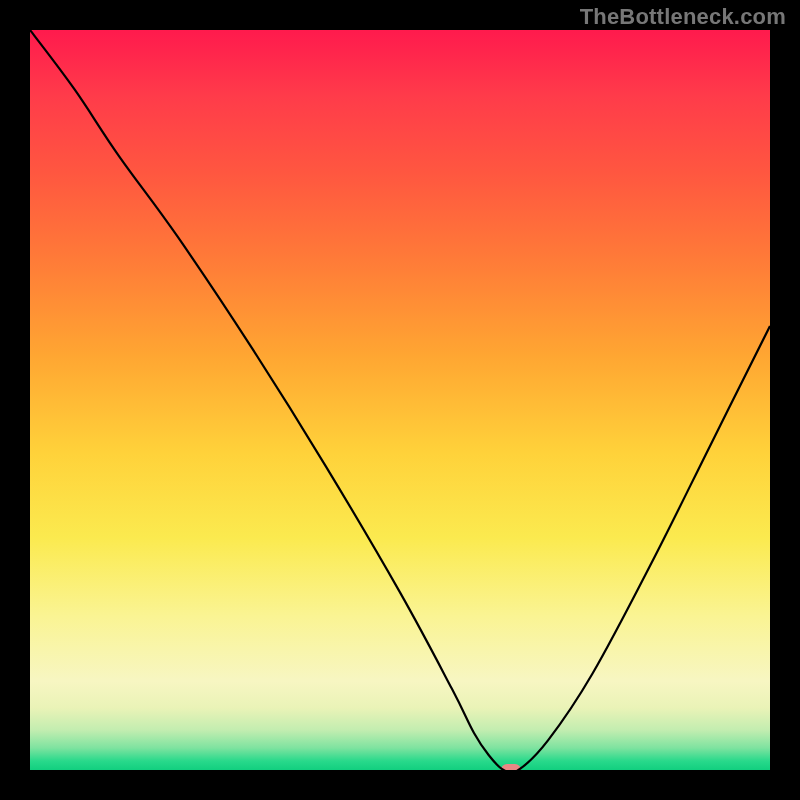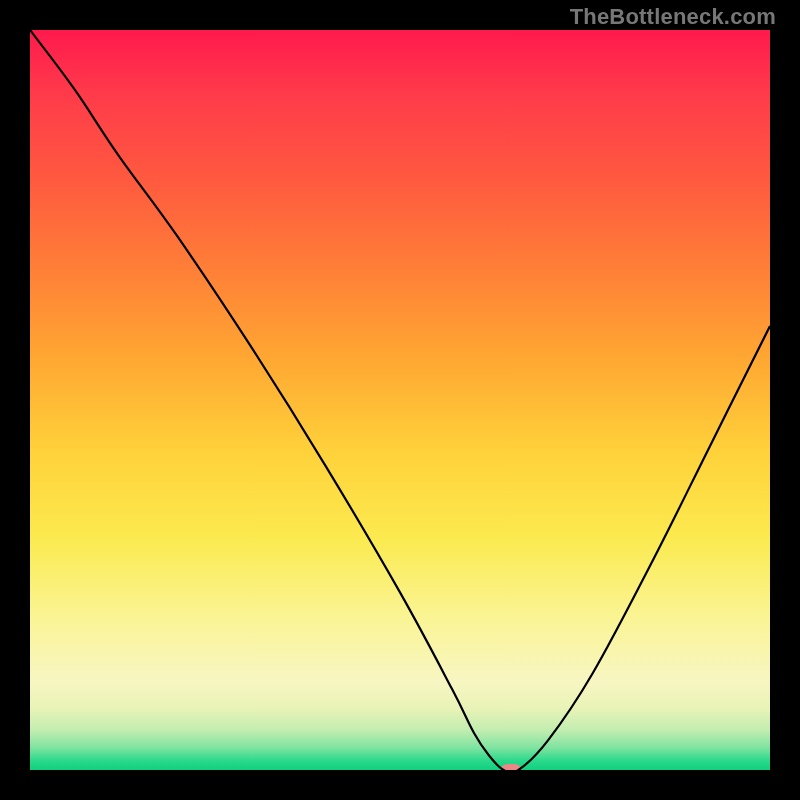--- a/index.html
+++ b/index.html
@@ -12,21 +12,21 @@
   }
   .frame {
     position: relative;
     width: 800px;
     height: 800px;
     background: #000;
   }
   .watermark {
     position: absolute;
     top: 4px;
-    right: 24px;
+    right: 14px;
     color: #777;
     font-size: 22px;
     font-weight: 600;
     letter-spacing: 0.2px;
     z-index: 5;
     text-align: right;
   }
   .plot {
     position: absolute;
     left: 30px;

